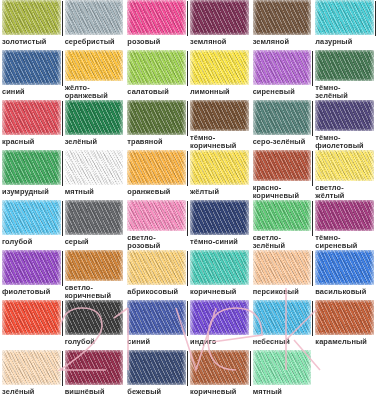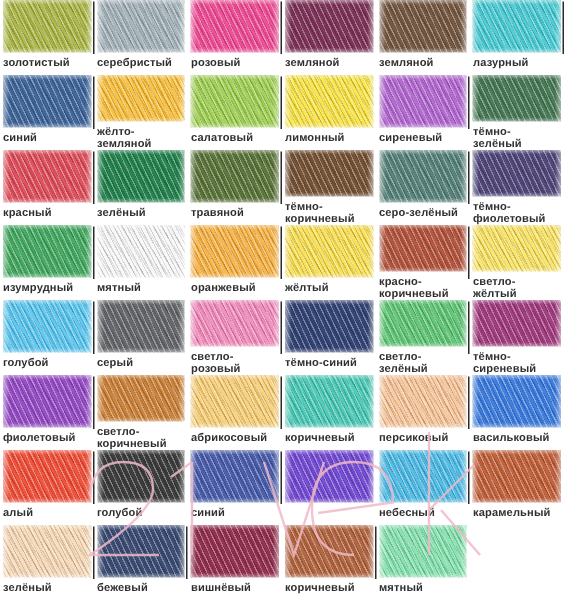--- a/index.html
+++ b/index.html
@@ -170,21 +170,21 @@
     </div>
     <div class="cell">
       <div class="swatch">
         <div class="base" style="background: rgb(252, 190, 51);"></div>
         <div class="tex1"></div>
         <div class="tex2"></div>
         <div class="tex3"></div>
         <div class="edge"></div>
       </div>
       <div class="label">жёлто-
-земляной</div>
+оранжевый</div>
     </div>
     <div class="cell pair-left">
       <div class="swatch">
         <div class="base" style="background: rgb(155, 208, 74);"></div>
         <div class="tex1"></div>
         <div class="tex2"></div>
         <div class="tex3"></div>
         <div class="edge"></div>
       </div>
       <div class="label">салатовый</div>
@@ -469,21 +469,20 @@
       <div class="label">васильковый</div>
     </div>
     <div class="cell pair-left">
       <div class="swatch">
         <div class="base" style="background: rgb(244, 67, 42);"></div>
         <div class="tex1"></div>
         <div class="tex2"></div>
         <div class="tex3"></div>
         <div class="edge"></div>
       </div>
-      <div class="label">алый</div>
     </div>
     <div class="cell">
       <div class="swatch">
         <div class="base" style="background: rgb(46, 46, 46);"></div>
         <div class="tex1"></div>
         <div class="tex2"></div>
         <div class="tex3"></div>
         <div class="edge"></div>
       </div>
       <div class="label">голубой</div>
@@ -499,20 +498,21 @@
       <div class="label">синий</div>
     </div>
     <div class="cell">
       <div class="swatch">
         <div class="base" style="background: rgb(107, 63, 212);"></div>
         <div class="tex1"></div>
         <div class="tex2"></div>
         <div class="tex3"></div>
         <div class="edge"></div>
       </div>
+      <div class="label">индиго</div>
     </div>
     <div class="cell pair-left">
       <div class="swatch">
         <div class="base" style="background: rgb(67, 185, 232);"></div>
         <div class="tex1"></div>
         <div class="tex2"></div>
         <div class="tex3"></div>
         <div class="edge"></div>
       </div>
       <div class="label">небесный</div>
@@ -530,39 +530,39 @@
     <div class="cell pair-left">
       <div class="swatch">
         <div class="base" style="background: rgb(251, 217, 180);"></div>
         <div class="tex1"></div>
         <div class="tex2"></div>
         <div class="tex3"></div>
         <div class="edge"></div>
       </div>
       <div class="label">зелёный</div>
     </div>
+    <div class="cell">
+      <div class="swatch">
+        <div class="base" style="background: rgb(141, 31, 65);"></div>
+        <div class="tex1"></div>
+        <div class="tex2"></div>
+        <div class="tex3"></div>
+        <div class="edge"></div>
+      </div>
+      <div class="label">вишнёвый</div>
+    </div>
     <div class="cell pair-left">
       <div class="swatch">
         <div class="base" style="background: rgb(44, 63, 107);"></div>
         <div class="tex1"></div>
         <div class="tex2"></div>
         <div class="tex3"></div>
         <div class="edge"></div>
       </div>
       <div class="label">бежевый</div>
-    </div>
-    <div class="cell">
-      <div class="swatch">
-        <div class="base" style="background: rgb(141, 31, 65);"></div>
-        <div class="tex1"></div>
-        <div class="tex2"></div>
-        <div class="tex3"></div>
-        <div class="edge"></div>
-      </div>
-      <div class="label">вишнёвый</div>
     </div>
     <div class="cell pair-left">
       <div class="swatch">
         <div class="base" style="background: rgb(176, 90, 50);"></div>
         <div class="tex1"></div>
         <div class="tex2"></div>
         <div class="tex3"></div>
         <div class="edge"></div>
       </div>
       <div class="label">коричневый</div>

